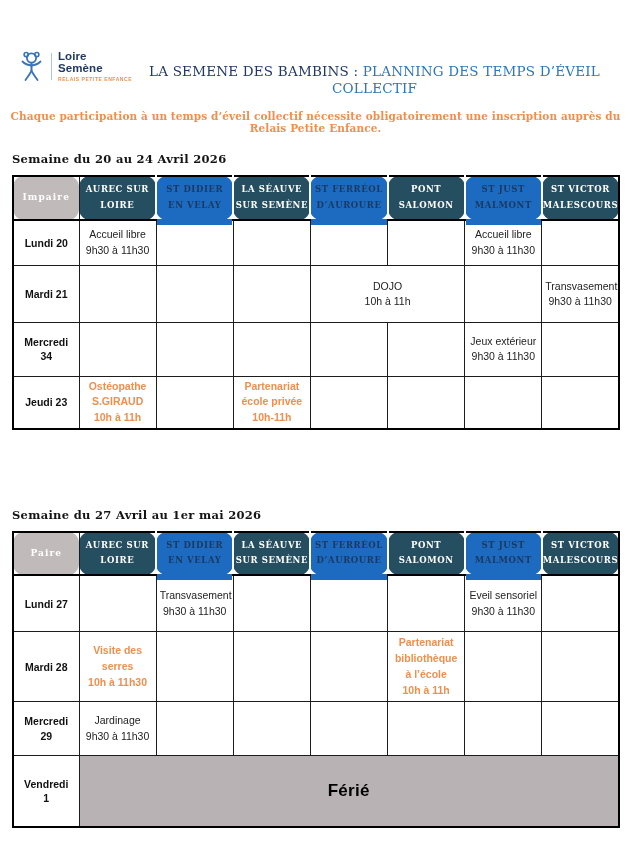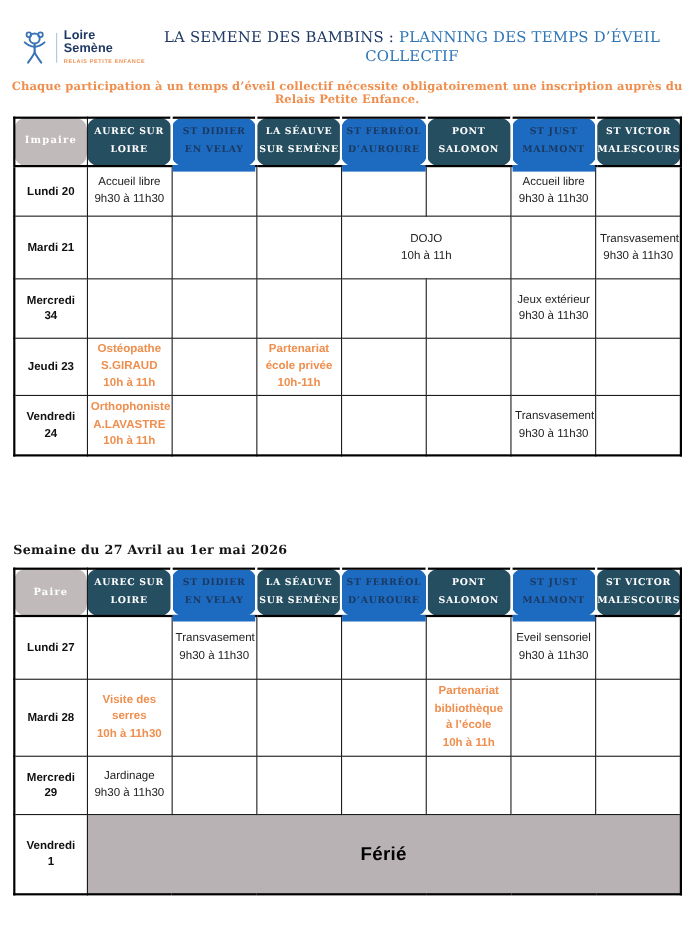--- a/index.html
+++ b/index.html
@@ -1,21 +1,21 @@
 <!DOCTYPE html>
 <html style="--navy: #1f3864; --navy2: #1a3a63; --steel: #2e75b6; --orange: #ef8f4f; --teal: #254e61; --blue: #1d6bc0; --gray: #c1baba; --holiday: #b9b2b4;"><head>
 <meta charset="utf-8">
 <style>
   html,body{margin:0;padding:0;background:#fff;}
   .page{
     width:631px;height:844px;background:#fff;position:relative;overflow:hidden;
     font-family:"Liberation Sans",sans-serif;color:#222;
   }
   
-  .hdr{display:flex;align-items:flex-end;padding:13px 14px 0 18px;}
+  .hdr{display:flex;align-items:flex-start;padding:13px 14px 0 18px;margin-top:37px;}
   .logo{display:flex;align-items:center;gap:6px;flex:0 0 auto;}
   .logo-divider{width:1px;height:27px;background:#a9c6e4;}
   .logo-name div{font-size:11.5px;font-weight:bold;color:var(--navy,#1f3864);line-height:1.04;letter-spacing:0.1px;}
   .logo-tagline{font-size:5px;color:var(--orange,#ef8f4f);letter-spacing:0.55px;margin-top:2px;white-space:nowrap;font-weight:bold;}
   h1{
     flex:1;margin:13px 0 0 0;text-align:center;
     font-family:"DejaVu Serif","Liberation Serif",serif;
     font-size:13.5px;font-weight:normal;letter-spacing:0.2px;line-height:1.25;
   }
   .t-navy{color:var(--navy,#1f3864);}
@@ -111,20 +111,21 @@
     </div>
     <h1>
       <span class="t-navy">LA SEMENE DES BAMBINS :</span>
       <span class="t-blue">PLANNING DES TEMPS D’ÉVEIL COLLECTIF</span>
     </h1>
   </div>
 
   <p class="notice">Chaque participation à un temps d’éveil collectif nécessite obligatoirement une inscription auprès du Relais Petite Enfance.</p>
 
   <section id="week1">
+    <h2 class="week-label">Semaine du 20 au 24 Avril 2026</h2>
     <div class="table-host">
         <table class="planning" id="t0">
           <colgroup>
             <col class="daycol">
             <col>
             <col>
             <col>
             <col>
             <col>
             <col>
@@ -184,33 +185,20 @@
 10h à 11h</td>
               <td class="event"></td>
               <td class="event accent">Partenariat
 école privée
 10h-11h</td>
               <td class="event"></td>
               <td class="event"></td>
               <td class="event"></td>
               <td class="event"></td>
             </tr>
-            <tr>
-              <th class="day">Vendredi 24</th>
-              <td class="event accent">Orthophoniste
-A.LAVASTRE
-10h à 11h</td>
-              <td class="event"></td>
-              <td class="event"></td>
-              <td class="event"></td>
-              <td class="event"></td>
-              <td class="event">Transvasement
-9h30 à 11h30</td>
-              <td class="event"></td>
-            </tr>
           </tbody>
         </table>
       </div>
   </section>
 
   <section id="week2">
     <h2 class="week-label">Semaine du 27 Avril au 1er mai 2026</h2>
     <div class="table-host">
         <table class="planning" id="t1">
           <colgroup>

